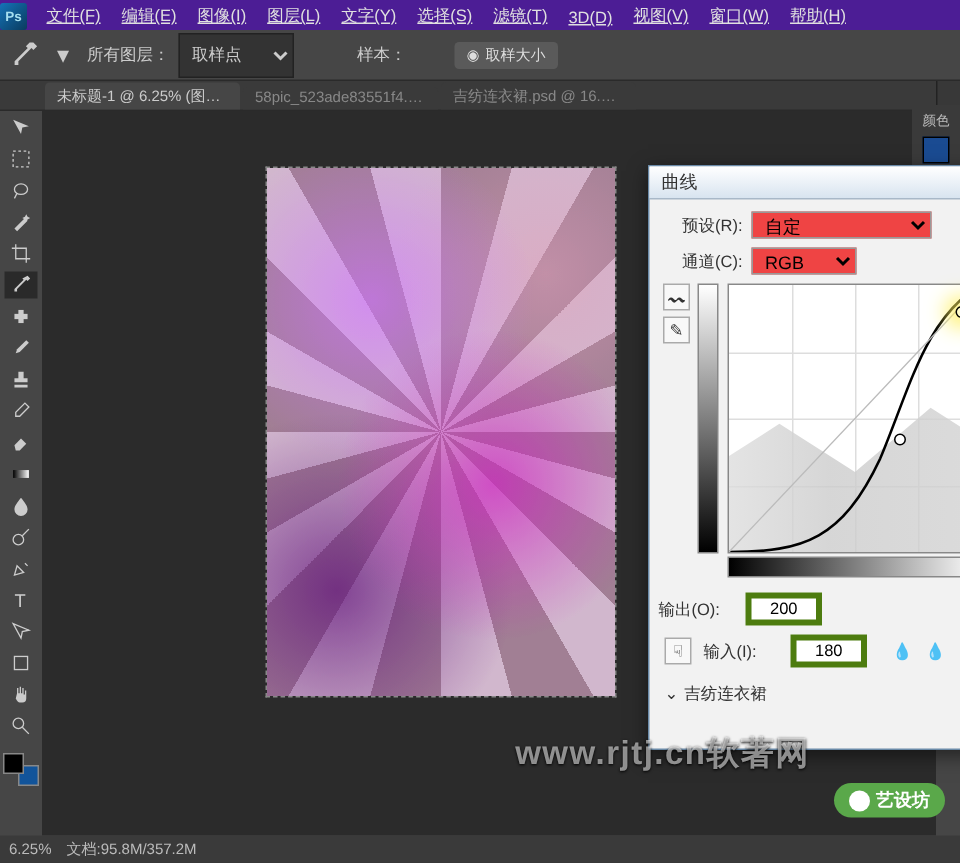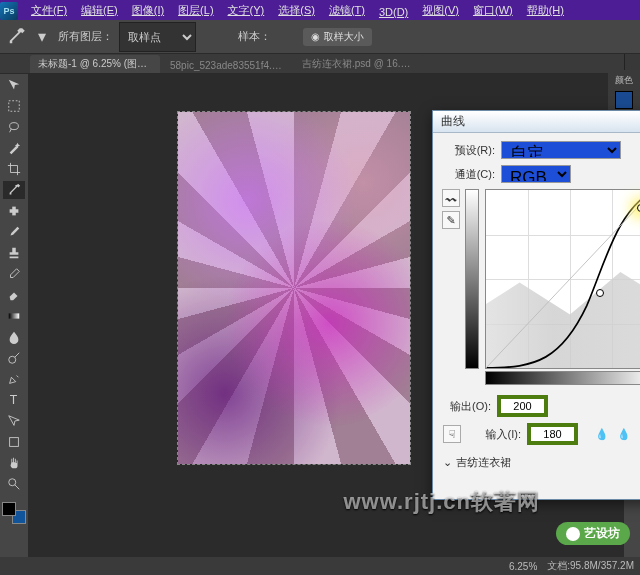--- a/index.html
+++ b/index.html
@@ -38,46 +38,46 @@
   repeating-conic-gradient(from 0deg at 50% 50%, #9a8090 0 15deg, #c7b3c4 15deg 30deg),
   #7a6480;
   filter: contrast(1.1) saturate(1.2);
 }
 
 .right-strip { position: absolute; top: 54px; right: 0; width: 16px; height: 50px; background: #383838; border-left: 1px solid #222; }
 .right-panel { position: absolute; top: 70px; right: 0; width: 32px; height: 40px; background: #3a3a3a; display: flex; flex-direction: column; align-items: center; padding-top: 4px; }
 .right-panel .label { color: #bbb; font-size: 9px; transform-origin: center; }
 .rp-swatch { width: 18px; height: 18px; background: #1a4b92; border: 1px solid #000; margin-top: 4px; }
 
-.statusbar { position: absolute; bottom: 0; left: 0; right: 0; height: 18px; background: #3a3a3a; color: #bbb; font-size: 10px; display: flex; align-items: center; padding: 0 6px; gap: 10px; justify-content: flex-end; }
+.statusbar { position: absolute; bottom: 0; left: 0; right: 0; height: 18px; background: #3a3a3a; color: #bbb; font-size: 10px; display: flex; align-items: center; padding: 0 6px; gap: 10px; }
 
 .curves-dlg { position: absolute; top: 110px; left: 432px; width: 280px; height: 390px; background: #f2f2f2; border: 1px solid #6a8aa8; box-shadow: 0 4px 12px rgba(0,0,0,.5); font-size: 11px; color: #333; }
 .curves-title { height: 22px; background: linear-gradient(#fff, #d8e4f0); border-bottom: 1px solid #a8b8c8; display: flex; align-items: center; padding: 0 8px; font-size: 12px; }
 .curves-body { padding: 8px 10px; }
 .row { display: flex; align-items: center; gap: 6px; margin-bottom: 6px; }
 .row label { min-width: 52px; text-align: right; }
-.dlg-select { border: 1px solid #999; background: #1d4ed8; font-size: 17px; padding: 1px 4px; height: 18px; flex: 1; max-width: 120px; }
+.dlg-select { border: 1px solid #999; background: #ef4444; font-size: 12px; padding: 1px 4px; height: 18px; flex: 1; max-width: 120px; }
 .graph-wrap { display: flex; gap: 6px; margin-top: 4px; }
 .graph-side { width: 16px; height: 200px; display: flex; flex-direction: column; gap: 4px; align-items: center; }
 .mini-btn { width: 18px; height: 18px; border: 1px solid #aaa; background: #f8f8f8; display: flex; align-items: center; justify-content: center; }
 .graph-box { position: relative; width: 170px; height: 200px; }
 .graph { width: 100%; height: 180px; background: #fff; border: 1px solid #888; position: relative; }
 .grid { position: absolute; inset: 0; }
 .grid div.h, .grid div.v { position: absolute; background: #ddd; }
 .grid .h { height: 1px; left: 0; right: 0; }
 .grid .v { width: 1px; top: 0; bottom: 0; }
 .histo { position: absolute; left: 0; right: 0; bottom: 0; height: 60%; background: linear-gradient(to right, #ddd 0%, #ccc 40%, #d2d2d2 100%); clip-path: polygon(0 100%, 0 40%, 20% 20%, 50% 50%, 80% 10%, 100% 30%, 100% 100%); opacity: .8; }
 .curve { position: absolute; inset: 0; }
 .curve svg { width: 100%; height: 100%; }
 .point { position: absolute; width: 8px; height: 8px; background: #fff; border: 1px solid #000; border-radius: 50%; transform: translate(-50%,-50%); }
 .point.hi { box-shadow: 0 0 14px 6px #ffef5c; background: #fffccc; }
 .ramp-h { height: 14px; margin-top: 2px; background: linear-gradient(to right, #000, #fff); border: 1px solid #888; }
 .ramp-v { width: 14px; height: 180px; background: linear-gradient(to bottom, #fff, #000); border: 1px solid #888; }
 .io-row { display: flex; align-items: center; gap: 6px; margin-top: 6px; }
-.io-row label { min-width: 52px; text-align: right; }
+.io-row label { min-width: 52px; text-align: left; }
 .io-row input { width: 51px; border: 4px solid #4d7c0f; padding: 1px 3px; font-size: 11px; text-align: center; }
 .eyedrops { display: flex; gap: 6px; margin-left: 10px; }
 .eyedrops .e { width: 16px; height: 16px; display: flex; align-items: center; justify-content: center; color: #555; }
 .disclose { margin-top: 10px; display: flex; align-items: center; gap: 4px; cursor: default; }
 
 .watermark1 { position: absolute; right: 10px; bottom: 30px; background: #5aa84a; color: #fff; font-size: 12px; font-weight: bold; padding: 3px 10px; border-radius: 12px; display: flex; align-items: center; gap: 4px; }
 .watermark1::before { content: ''; width: 14px; height: 14px; border-radius: 50%; background: #fff; display: inline-block; }
 .watermark2 { position: absolute; right: 100px; bottom: 58px; color: rgba(255,255,255,.55); font-size: 22px; font-weight: bold; letter-spacing: 1px; text-shadow: 0 1px 2px #000; margin-left: 44px; }
 </style>
 </head>

